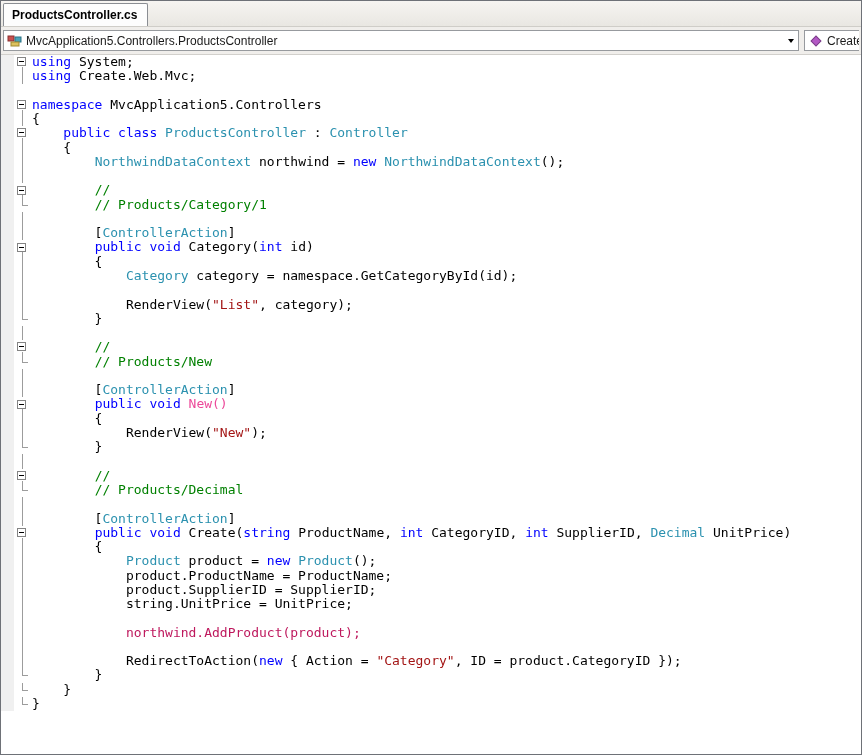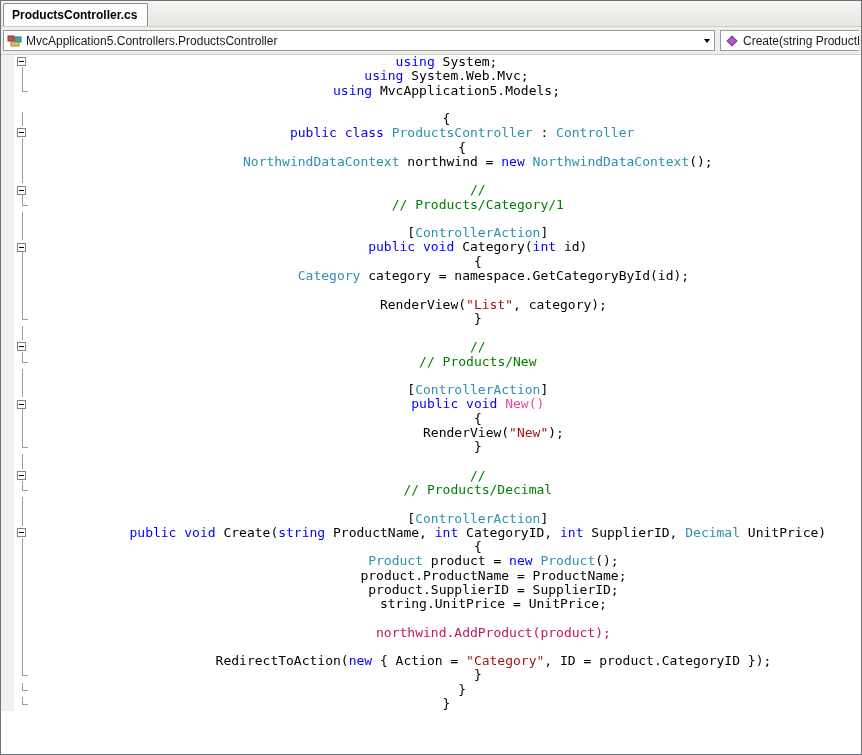--- a/index.html
+++ b/index.html
@@ -41,21 +41,21 @@
   }
   .combo{
     height:21px;
     background:#ffffff;
     border:1px solid #979a9e;
     display:flex;align-items:center;
     padding-left:3px;
     overflow:hidden;white-space:nowrap;
     font-size:12px;color:#1a1a1a;
   }
-  .combo-type{width:712px;flex:none;}
+  .combo-type{width:796px;flex:none;}
   .combo-member{flex:1;min-width:0;border-right:none;}
   .combo-icon{width:16px;height:16px;flex:none;margin-right:3px;}
   .combo-text{flex:1;overflow:hidden;white-space:nowrap;min-width:0;}
   .combo-arrow{
     width:15px;align-self:stretch;flex:none;
     display:flex;align-items:center;justify-content:center;
   }
   .combo-arrow::after{
     content:"";width:0;height:0;
     border:3.5px solid transparent;
@@ -64,21 +64,21 @@
   }
   
   .editor{
     position:relative;
     background:#ffffff;
     height:699px;
     overflow:hidden;
     font-family:"DejaVu Sans Mono", monospace;
     font-size:13px;line-height:14.27px;
   }
-  .code-line{display:flex;height:14.27px;text-align:center;}
+  .code-line{display:flex;height:14.27px;}
   .ind-margin{width:13px;flex:none;background:#f0f0f0;}
   .fold-cell{width:18px;flex:none;position:relative;background:#ffffff;}
   .f-v::before{
     content:"";position:absolute;left:8px;top:0;bottom:0;width:0;
     border-left:1px solid #9c9c9c;
   }
   .f-vend::before{
     content:"";position:absolute;left:8px;top:0;height:7px;width:5px;
     border-left:1px solid #9c9c9c;border-bottom:1px solid #9c9c9c;
   }
@@ -133,34 +133,36 @@
       <div class="code-line">
         <span class="ind-margin"></span>
         <span class="fold-cell f-box">
           <span class="fold-box"></span>
         </span>
         <span class="line-text"><span class="tok-kw" style="color: rgb(0, 0, 255);">using</span><span class="tok-pl" style="color: rgb(0, 0, 0);"> System;</span></span>
       </div>
       <div class="code-line">
         <span class="ind-margin"></span>
         <span class="fold-cell f-v"></span>
-        <span class="line-text"><span class="tok-kw" style="color: rgb(0, 0, 255);">using</span><span class="tok-pl" style="color: rgb(0, 0, 0);"> System.Web.Mvc;</span></span>
-      </div>
-      <div class="code-line">
-        <span class="ind-margin"></span>
-        <span class="fold-cell f-vend"></span>
-        <span class="line-text"><span class="tok-kw" style="color: rgb(0, 0, 255);">using</span><span class="tok-pl" style="color: rgb(0, 0, 0);"> MvcApplication5.Models;</span></span>
+        <span class="line-text"><span class="tok-kw" style="color: rgb(0, 0, 255);">using</span><span class="tok-pl" style="color: rgb(0, 0, 0);"> Create.Web.Mvc;</span></span>
       </div>
       <div class="code-line">
         <span class="ind-margin"></span>
         <span class="fold-cell f-none"></span>
         <span class="line-text"></span>
       </div>
       <div class="code-line">
         <span class="ind-margin"></span>
+        <span class="fold-cell f-box">
+          <span class="fold-box"></span>
+        </span>
+        <span class="line-text"><span class="tok-kw" style="color: rgb(0, 0, 255);">namespace</span><span class="tok-pl" style="color: rgb(0, 0, 0);"> MvcApplication5.Controllers</span></span>
+      </div>
+      <div class="code-line">
+        <span class="ind-margin"></span>
         <span class="fold-cell f-v"></span>
         <span class="line-text"><span class="tok-pl" style="color: rgb(0, 0, 0);">{</span></span>
       </div>
       <div class="code-line">
         <span class="ind-margin"></span>
         <span class="fold-cell f-box">
           <span class="fold-box"></span>
         </span>
         <span class="line-text"><span class="tok-pl" style="color: rgb(0, 0, 0);">    </span><span class="tok-kw" style="color: rgb(0, 0, 255);">public</span><span class="tok-pl" style="color: rgb(0, 0, 0);"> </span><span class="tok-kw" style="color: rgb(0, 0, 255);">class</span><span class="tok-pl" style="color: rgb(0, 0, 0);"> </span><span class="tok-ty" style="color: rgb(43, 145, 175);">ProductsController</span><span class="tok-pl" style="color: rgb(0, 0, 0);"> : </span><span class="tok-ty" style="color: rgb(43, 145, 175);">Controller</span></span>
       </div>

